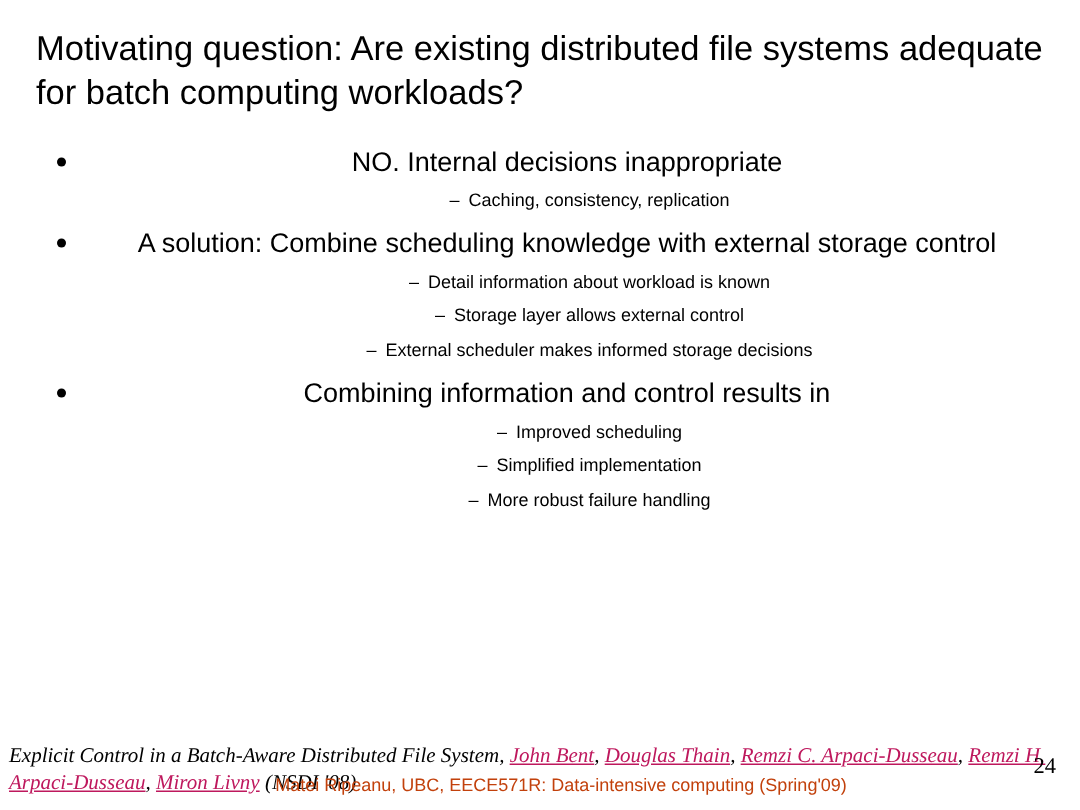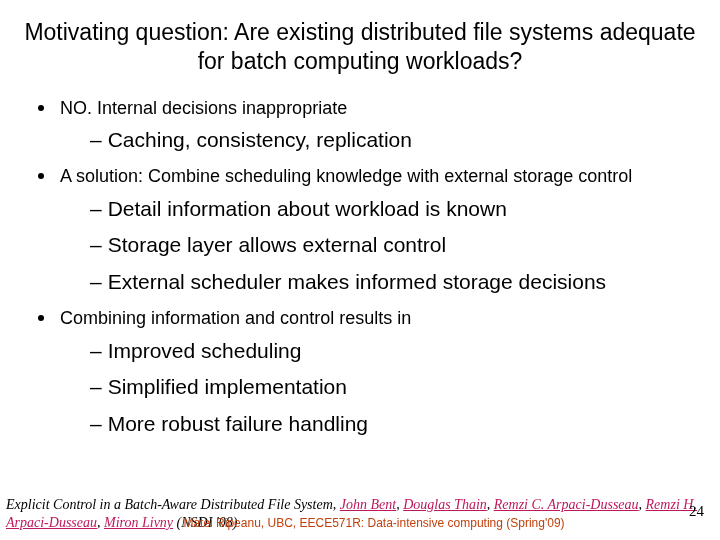--- a/index.html
+++ b/index.html
@@ -10,54 +10,55 @@
     font-family: Verdana, Geneva, sans-serif;
     color: #000;
     position: relative;
     overflow: hidden;
   }
   .slide {
     padding: 18px 24px 0 24px;
   }
   .title {
     font-size: 23px;
-    text-align: center;
+    text-align: left;
     line-height: 1.25;
     margin-bottom: 20px;
     font-weight: normal;
   }
   ul.top {
     list-style: none;
     padding-left: 10px;
   }
   ul.top > li {
     position: relative;
     padding-left: 26px;
     font-size: 18px;
     line-height: 1.35;
     margin-bottom: 6px;
+    text-align: center;
   }
   ul.top > li::before {
     content: "";
     position: absolute;
     left: 4px;
     top: 9px;
     width: 6px;
     height: 6px;
     background: #000;
     border-radius: 50%;
   }
   ul.sub {
     list-style: none;
     padding-left: 30px;
     margin-top: 4px;
     margin-bottom: 8px;
   }
   ul.sub > li {
-    font-size: 21px;
+    font-size: 12px;
     line-height: 1.55;
     margin-bottom: 4px;
   }
   ul.sub > li .dash {
     margin-right: 6px;
   }
   .citation {
     position: absolute;
     left: 6px;
     right: 6px;

